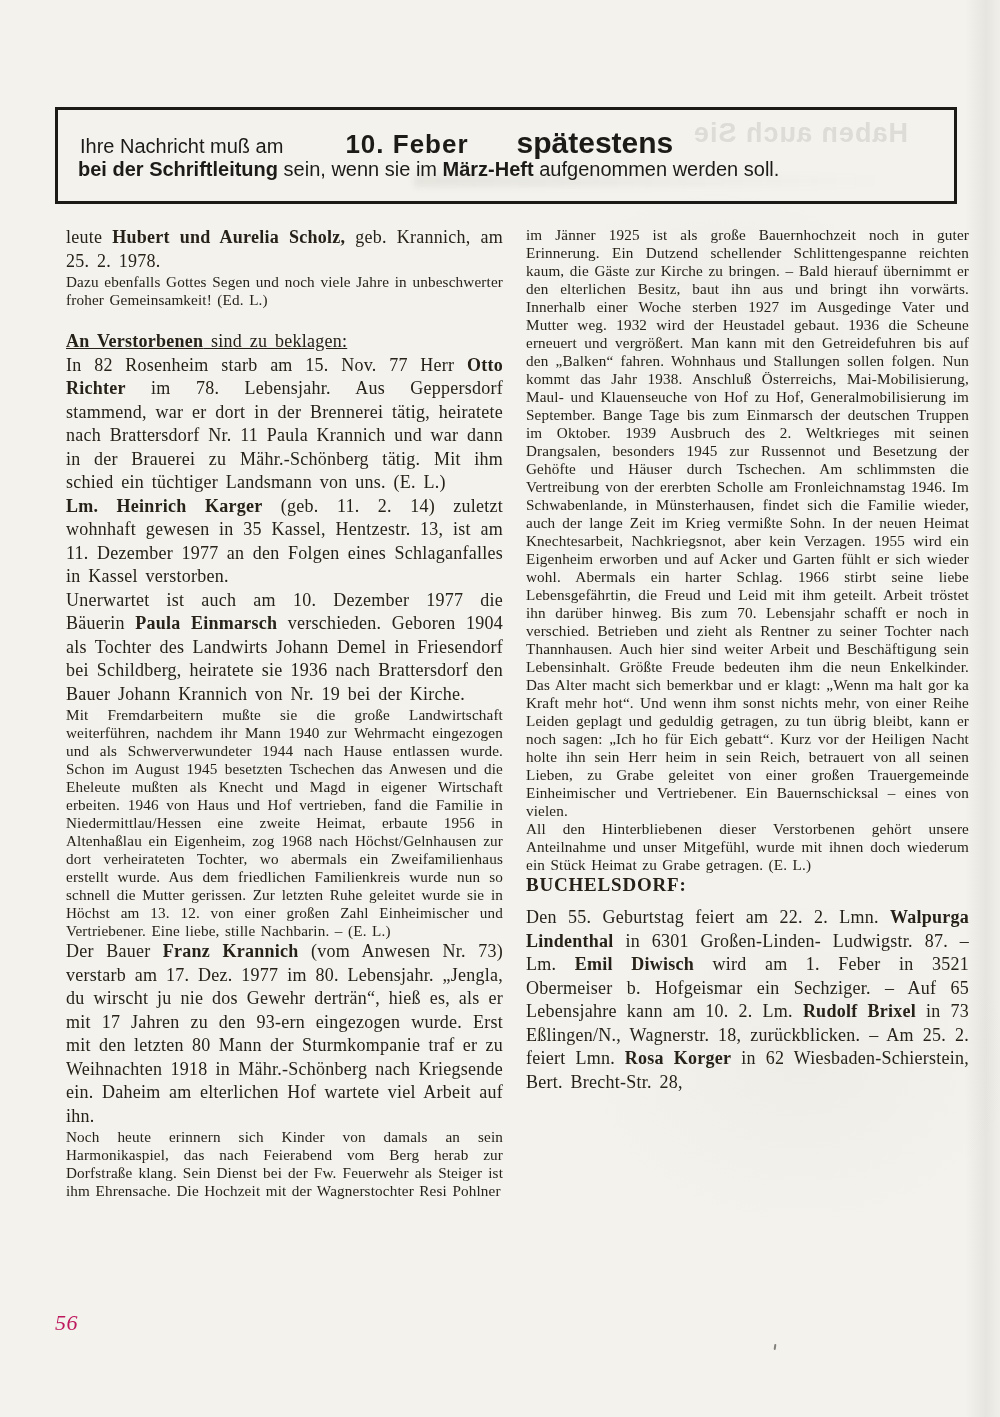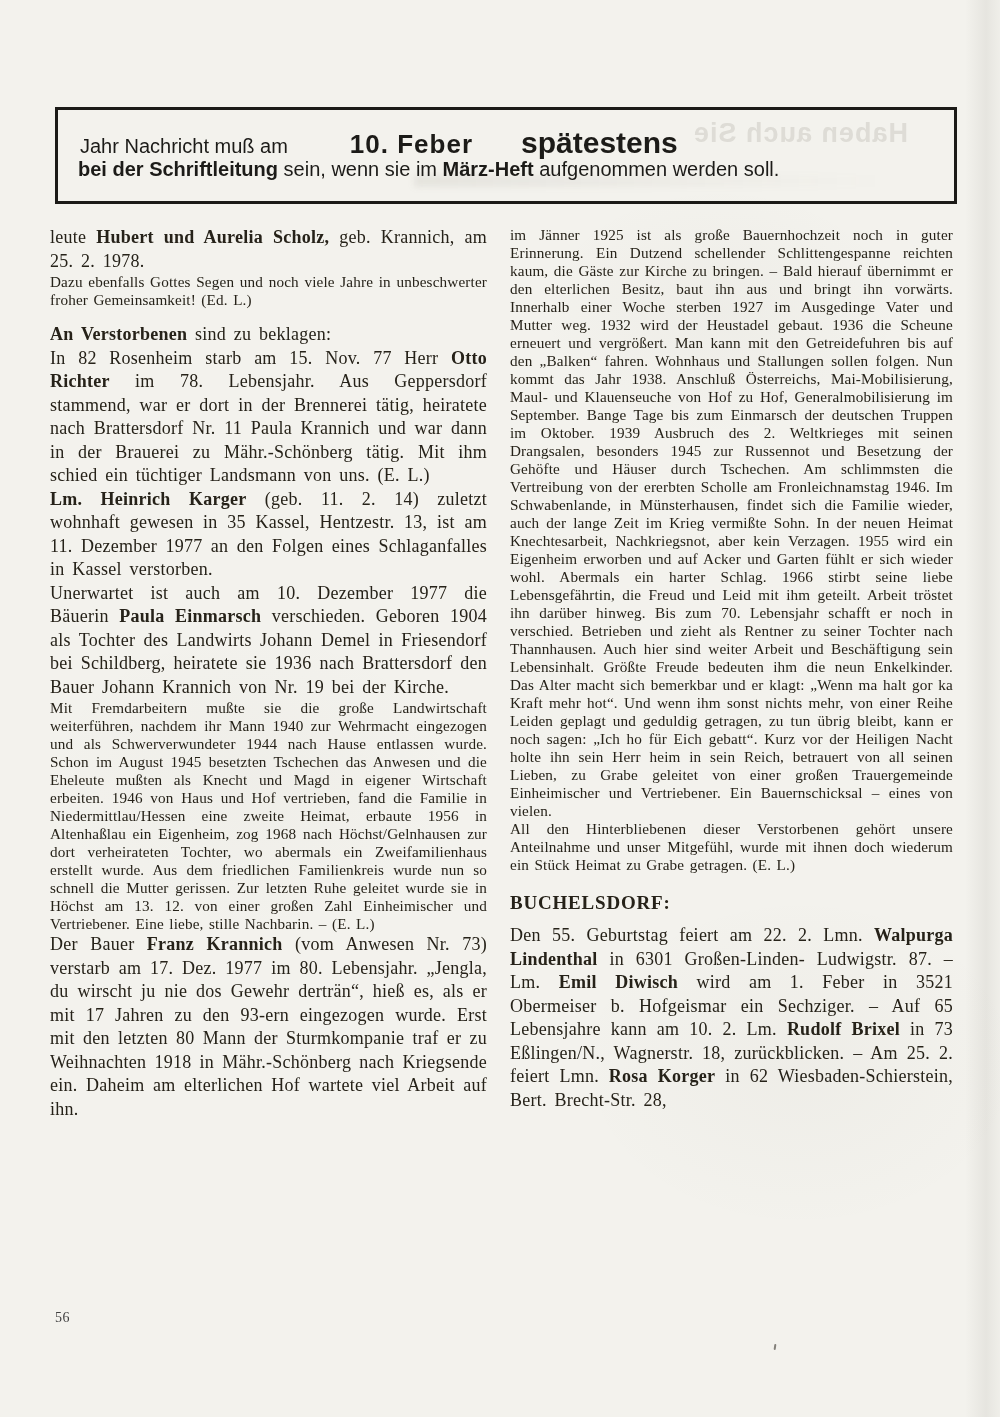--- a/index.html
+++ b/index.html
@@ -37,71 +37,72 @@
     color:rgba(115,108,95,0.16);
     filter:blur(0.7px);
     pointer-events:none;
   }
   .ghost-bar{
     position:absolute;right:70px;bottom:14px;width:470px;height:12px;
     background:linear-gradient(to right, rgba(115,108,95,0.10), rgba(115,108,95,0.04) 60%, rgba(115,108,95,0));
     filter:blur(3px);pointer-events:none;
   }
   .columns{
-    position:absolute;left:50px;top:226px;width:903px;
+    position:absolute;left:66px;top:226px;width:903px;
     display:grid;grid-template-columns:437px 443px;column-gap:23px;
   }
   .col{min-width:0;}
   .para{
     margin:0;text-align:justify;
     color:#262219;
   }
   .para.main{font-size:18px;line-height:23.5px;word-spacing:3px;letter-spacing:0.25px;}
   .para.small{font-size:15.2px;line-height:18px;word-spacing:1.5px;letter-spacing:0.15px;}
-  .para.gap-top{margin-top:14px;}
+  .para.gap-top{margin-top:21px;text-decoration:underline;}
   .para.heading{
     font-size:19px;font-weight:bold;letter-spacing:0.8px;
-    text-align:left;margin-top:18px;margin-bottom:10px;
+    text-align:left;margin-bottom:10px;
   }
   .para .b{font-weight:bold;}
   .page-number{
     position:absolute;left:55px;top:1310px;
-    font-size:14px;letter-spacing:0.5px;color:#404040;
+    font-size:22px;letter-spacing:0.5px;color:#be185d;font-style:italic;
   }
   .ink-speck{
     position:absolute;left:774px;top:1344px;width:2px;height:6px;
     background:rgba(40,36,30,0.55);border-radius:1px;transform:rotate(8deg);
   }
 </style>
 </head>
 <body>
 
 <div class="sheet"></div>
 
 <div class="notice-box">
   <div class="ghost">Haben auch Sie</div>
   <div class="ghost-bar"></div>
   <div class="notice-line1">
-    <span class="notice-prefix">Jahr Nachricht muß am</span>
+    <span class="notice-prefix">Ihre Nachricht muß am</span>
     <span class="notice-deadline">10. Feber</span>
     <span class="notice-qualifier">spätestens</span>
   </div>
   <div class="notice-line2"><span class="b">bei der Schriftleitung</span><span> sein, wenn sie im </span><span class="b">März-Heft</span><span> aufgenommen werden soll.</span></div>
 </div>
 
 <div class="columns">
   <div class="col">
       <p class="para main"><span>leute </span><span class="b">Hubert und Aurelia Scholz,</span><span> geb. Krannich, am 25. 2. 1978.</span></p>
       <p class="para small"><span>Dazu ebenfalls Gottes Segen und noch viele Jahre in unbeschwerter froher Gemeinsamkeit! (Ed. L.)</span></p>
       <p class="para main gap-top"><span class="b">An Verstorbenen</span><span> sind zu beklagen:</span></p>
       <p class="para main"><span>In 82 Rosenheim starb am 15. Nov. 77 Herr </span><span class="b">Otto Richter</span><span> im 78. Lebensjahr. Aus Geppersdorf stammend, war er dort in der Brennerei tätig, heiratete nach Brattersdorf Nr. 11 Paula Krannich und war dann in der Brauerei zu Mähr.-Schönberg tätig. Mit ihm schied ein tüchtiger Landsmann von uns. (E. L.)</span></p>
       <p class="para main"><span class="b">Lm. Heinrich Karger</span><span> (geb. 11. 2. 14) zuletzt wohnhaft gewesen in 35 Kassel, Hentzestr. 13, ist am 11. Dezember 1977 an den Folgen eines Schlaganfalles in Kassel verstorben.</span></p>
       <p class="para main"><span>Unerwartet ist auch am 10. Dezember 1977 die Bäuerin </span><span class="b">Paula Einmarsch</span><span> verschieden. Geboren 1904 als Tochter des Landwirts Johann Demel in Friesendorf bei Schildberg, heiratete sie 1936 nach Brattersdorf den Bauer Johann Krannich von Nr. 19 bei der Kirche.</span></p>
       <p class="para small"><span>Mit Fremdarbeitern mußte sie die große Landwirtschaft weiterführen, nachdem ihr Mann 1940 zur Wehrmacht eingezogen und als Schwerverwundeter 1944 nach Hause entlassen wurde. Schon im August 1945 besetzten Tschechen das Anwesen und die Eheleute mußten als Knecht und Magd in eigener Wirtschaft erbeiten. 1946 von Haus und Hof vertrieben, fand die Familie in Niedermittlau/Hessen eine zweite Heimat, erbaute 1956 in Altenhaßlau ein Eigenheim, zog 1968 nach Höchst/Gelnhausen zur dort verheirateten Tochter, wo abermals ein Zweifamilienhaus erstellt wurde. Aus dem friedlichen Familienkreis wurde nun so schnell die Mutter gerissen. Zur letzten Ruhe geleitet wurde sie in Höchst am 13. 12. von einer großen Zahl Einheimischer und Vertriebener. Eine liebe, stille Nachbarin. – (E. L.)</span></p>
       <p class="para main"><span>Der Bauer </span><span class="b">Franz Krannich</span><span> (vom Anwesen Nr. 73) verstarb am 17. Dez. 1977 im 80. Lebensjahr. „Jengla, du wirscht ju nie dos Gewehr derträn“, hieß es, als er mit 17 Jahren zu den 93-ern eingezogen wurde. Erst mit den letzten 80 Mann der Sturmkompanie traf er zu Weihnachten 1918 in Mähr.-Schönberg nach Kriegsende ein. Daheim am elterlichen Hof wartete viel Arbeit auf ihn.</span></p>
+      <p class="para small"><span>Noch heute erinnern sich Kinder von damals an sein Harmonikaspiel, das nach Feierabend vom Berg herab zur Dorfstraße klang. Sein Dienst bei der Fw. Feuerwehr als Steiger ist ihm Ehrensache. Die Hochzeit mit der Wagnerstochter Resi Pohlner</span></p>
     </div>
   <div class="col">
       <p class="para small"><span>im Jänner 1925 ist als große Bauernhochzeit noch in guter Erinnerung. Ein Dutzend schellender Schlittengespanne reichten kaum, die Gäste zur Kirche zu bringen. – Bald hierauf übernimmt er den elterlichen Besitz, baut ihn aus und bringt ihn vorwärts. Innerhalb einer Woche sterben 1927 im Ausgedinge Vater und Mutter weg. 1932 wird der Heustadel gebaut. 1936 die Scheune erneuert und vergrößert. Man kann mit den Getreidefuhren bis auf den „Balken“ fahren. Wohnhaus und Stallungen sollen folgen. Nun kommt das Jahr 1938. Anschluß Österreichs, Mai-Mobilisierung, Maul- und Klauenseuche von Hof zu Hof, Generalmobilisierung im September. Bange Tage bis zum Einmarsch der deutschen Truppen im Oktober. 1939 Ausbruch des 2. Weltkrieges mit seinen Drangsalen, besonders 1945 zur Russennot und Besetzung der Gehöfte und Häuser durch Tschechen. Am schlimmsten die Vertreibung von der ererbten Scholle am Fronleichnamstag 1946. Im Schwabenlande, in Münsterhausen, findet sich die Familie wieder, auch der lange Zeit im Krieg vermißte Sohn. In der neuen Heimat Knechtesarbeit, Nachkriegsnot, aber kein Verzagen. 1955 wird ein Eigenheim erworben und auf Acker und Garten fühlt er sich wieder wohl. Abermals ein harter Schlag. 1966 stirbt seine liebe Lebensgefährtin, die Freud und Leid mit ihm geteilt. Arbeit tröstet ihn darüber hinweg. Bis zum 70. Lebensjahr schafft er noch in verschied. Betrieben und zieht als Rentner zu seiner Tochter nach Thannhausen. Auch hier sind weiter Arbeit und Beschäftigung sein Lebensinhalt. Größte Freude bedeuten ihm die neun Enkelkinder. Das Alter macht sich bemerkbar und er klagt: „Wenn ma halt gor ka Kraft mehr hot“. Und wenn ihm sonst nichts mehr, von einer Reihe Leiden geplagt und geduldig getragen, zu tun übrig bleibt, kann er noch sagen: „Ich ho für Eich gebatt“. Kurz vor der Heiligen Nacht holte ihn sein Herr heim in sein Reich, betrauert von all seinen Lieben, zu Grabe geleitet von einer großen Trauergemeinde Einheimischer und Vertriebener. Ein Bauernschicksal – eines von vielen.</span></p>
       <p class="para small"><span>All den Hinterbliebenen dieser Verstorbenen gehört unsere Anteilnahme und unser Mitgefühl, wurde mit ihnen doch wiederum ein Stück Heimat zu Grabe getragen. (E. L.)</span></p>
       <p class="para heading"><span class="b">BUCHELSDORF:</span></p>
       <p class="para main"><span>Den 55. Geburtstag feiert am 22. 2. Lmn. </span><span class="b">Walpurga Lindenthal</span><span> in 6301 Großen-Linden- Ludwigstr. 87. – Lm. </span><span class="b">Emil Diwisch</span><span> wird am 1. Feber in 3521 Obermeiser b. Hofgeismar ein Sechziger. – Auf 65 Lebensjahre kann am 10. 2. Lm. </span><span class="b">Rudolf Brixel</span><span> in 73 Eßlingen/N., Wagnerstr. 18, zurückblicken. – Am 25. 2. feiert Lmn. </span><span class="b">Rosa Korger</span><span> in 62 Wiesbaden-Schierstein, Bert. Brecht-Str. 28,</span></p>
     </div>
 </div>
 
 <div class="page-number">56</div>

